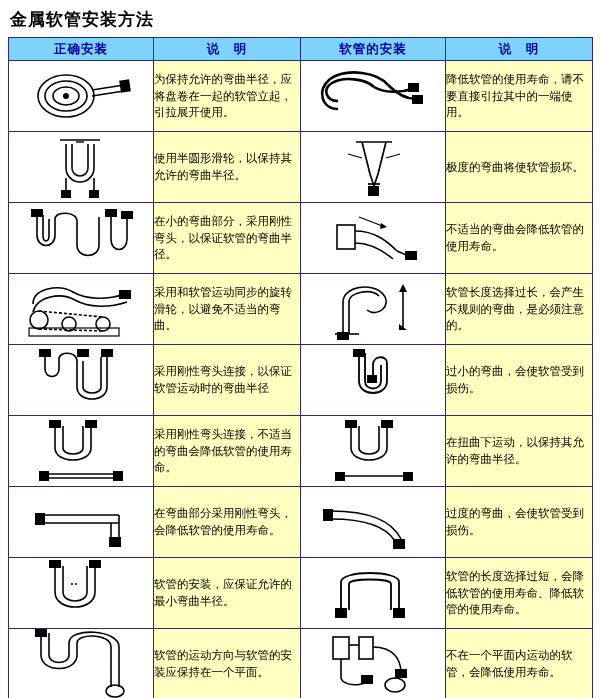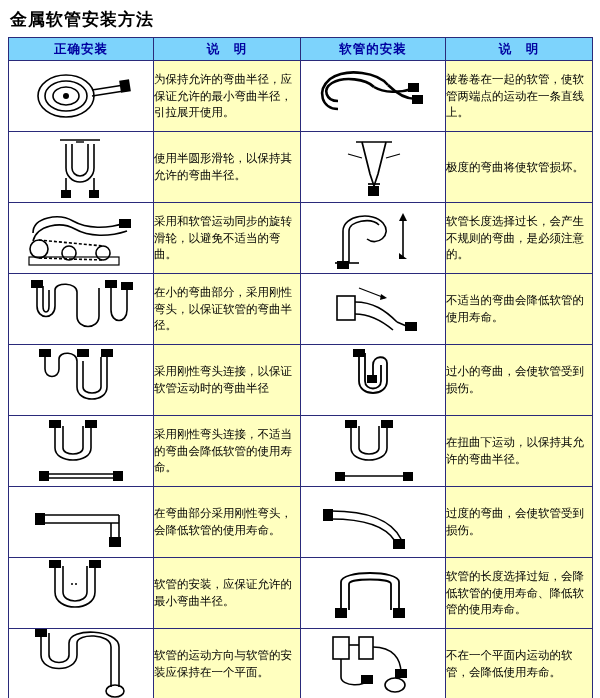--- a/index.html
+++ b/index.html
@@ -100,34 +100,34 @@
               <ellipse cx="50" cy="33" rx="13" ry="9"></ellipse>
             </g>
             <g fill="none" stroke="#000" stroke-width="1.6">
               <path d="M76 27 L108 22"></path>
               <path d="M76 33 L108 28"></path>
             </g>
             <rect x="104" y="17" width="10" height="12" fill="#000" transform="rotate(-9 109 23)"></rect>
             <circle cx="50" cy="33" r="3" fill="#000"></circle>
           </svg>
         </td>
-        <td class="txt-cell">为保持允许的弯曲半径，应保证允许的最小弯曲半径，引拉展开使用。</td>
+        <td class="txt-cell">为保持允许的弯曲半径，应将盘卷在一起的软管立起，引拉展开使用。</td>
         <td class="img-cell">
           <svg class="draw" width="130" height="66" viewBox="0 0 130 66">
             <g fill="none" stroke="#000" stroke-width="2.6">
               <path d="M30 38 C18 38 14 26 24 20 C36 13 58 16 66 24"></path>
               <path d="M30 46 C14 46 8 28 22 16 C40 4 70 10 80 22"></path>
               <path d="M66 24 C76 30 92 30 104 26"></path>
               <path d="M80 22 C90 32 98 36 108 36"></path>
             </g>
             <rect x="100" y="20" width="11" height="9" fill="#000"></rect>
             <rect x="104" y="32" width="11" height="9" fill="#000"></rect>
           </svg>
         </td>
-        <td class="txt-cell">被卷卷在一起的软管，使软管两端点的运动在一条直线上。</td>
+        <td class="txt-cell">降低软管的使用寿命，请不要直接引拉其中的一端使用。</td>
       </tr>
 
       <tr>
         <td class="img-cell">
           <svg class="draw" width="130" height="66" viewBox="0 0 130 66">
             <g fill="none" stroke="#000" stroke-width="1.6">
               <path d="M50 10 L50 34 A14 14 0 0 0 78 34 L78 10"></path>
               <path d="M56 10 L56 34 A8 8 0 0 0 72 34 L72 10"></path>
               <path d="M44 6 L84 6"></path>
               <path d="M50 44 L50 60"></path>
@@ -151,20 +151,52 @@
             <path d="M40 20 L54 24 M92 20 L78 24" stroke="#000" stroke-width="1.2"></path>
           </svg>
         </td>
         <td class="txt-cell">极度的弯曲将使软管损坏。</td>
       </tr>
 
       <tr>
         <td class="img-cell">
           <svg class="draw" width="132" height="66" viewBox="0 0 132 66">
             <g fill="none" stroke="#000" stroke-width="1.6">
+              <path d="M22 10 L22 30 C22 44 40 44 40 30 L40 14"></path>
+              <path d="M28 10 L28 30 C28 38 34 38 34 30 L34 14"></path>
+              <path d="M40 14 C40 6 62 6 62 16 L62 40"></path>
+              <path d="M62 40 C62 54 84 54 84 40 L84 12"></path>
+              <path d="M96 10 L96 34 C96 48 112 48 112 34 L112 12"></path>
+            </g>
+            <rect x="16" y="4" width="12" height="8" fill="#000"></rect>
+            <rect x="90" y="4" width="12" height="8" fill="#000"></rect>
+            <rect x="106" y="6" width="12" height="8" fill="#000"></rect>
+          </svg>
+        </td>
+        <td class="txt-cell">在小的弯曲部分，采用刚性弯头，以保证软管的弯曲半径。</td>
+        <td class="img-cell">
+          <svg class="draw" width="132" height="66" viewBox="0 0 132 66">
+            <g fill="none" stroke="#000" stroke-width="1.6">
+              <rect x="30" y="20" width="18" height="24"></rect>
+              <path d="M48 26 C66 26 78 34 90 46"></path>
+              <path d="M48 38 C62 38 74 44 86 54"></path>
+              <path d="M90 46 L104 52"></path>
+            </g>
+            <rect x="98" y="46" width="12" height="9" fill="#000"></rect>
+            <path d="M52 12 L78 22" stroke="#000" stroke-width="1.2"></path>
+            <path d="M74 18 L80 22 L73 24 Z" fill="#000"></path>
+          </svg>
+        </td>
+        <td class="txt-cell">不适当的弯曲会降低软管的使用寿命。</td>
+      </tr>
+
+      <tr>
+        <td class="img-cell">
+          <svg class="draw" width="132" height="66" viewBox="0 0 132 66">
+            <g fill="none" stroke="#000" stroke-width="1.6">
               <path d="M18 28 C18 12 44 8 58 16 C72 24 92 24 110 18"></path>
               <path d="M18 36 C22 20 46 16 60 24 C74 32 94 32 112 26"></path>
               <circle cx="24" cy="44" r="9"></circle>
               <circle cx="54" cy="48" r="7"></circle>
               <circle cx="88" cy="48" r="7"></circle>
               <path d="M24 53 L88 55 M24 35 L88 41" stroke-dasharray="3 2"></path>
             </g>
             <rect x="104" y="14" width="12" height="9" fill="#000"></rect>
             <rect x="14" y="52" width="90" height="8" fill="none" stroke="#000" stroke-width="1.2"></rect>
           </svg>
@@ -183,52 +215,20 @@
             <path d="M92 16 L96 8 L100 16 Z" fill="#000"></path>
           </svg>
         </td>
         <td class="txt-cell">软管长度选择过长，会产生不规则的弯曲，是必须注意的。</td>
       </tr>
 
       <tr>
         <td class="img-cell">
           <svg class="draw" width="132" height="66" viewBox="0 0 132 66">
             <g fill="none" stroke="#000" stroke-width="1.6">
-              <path d="M22 10 L22 30 C22 44 40 44 40 30 L40 14"></path>
-              <path d="M28 10 L28 30 C28 38 34 38 34 30 L34 14"></path>
-              <path d="M40 14 C40 6 62 6 62 16 L62 40"></path>
-              <path d="M62 40 C62 54 84 54 84 40 L84 12"></path>
-              <path d="M96 10 L96 34 C96 48 112 48 112 34 L112 12"></path>
-            </g>
-            <rect x="16" y="4" width="12" height="8" fill="#000"></rect>
-            <rect x="90" y="4" width="12" height="8" fill="#000"></rect>
-            <rect x="106" y="6" width="12" height="8" fill="#000"></rect>
-          </svg>
-        </td>
-        <td class="txt-cell">在小的弯曲部分，采用刚性弯头，以保证软管的弯曲半径。</td>
-        <td class="img-cell">
-          <svg class="draw" width="132" height="66" viewBox="0 0 132 66">
-            <g fill="none" stroke="#000" stroke-width="1.6">
-              <rect x="30" y="20" width="18" height="24"></rect>
-              <path d="M48 26 C66 26 78 34 90 46"></path>
-              <path d="M48 38 C62 38 74 44 86 54"></path>
-              <path d="M90 46 L104 52"></path>
-            </g>
-            <rect x="98" y="46" width="12" height="9" fill="#000"></rect>
-            <path d="M52 12 L78 22" stroke="#000" stroke-width="1.2"></path>
-            <path d="M74 18 L80 22 L73 24 Z" fill="#000"></path>
-          </svg>
-        </td>
-        <td class="txt-cell">不适当的弯曲会降低软管的使用寿命。</td>
-      </tr>
-
-      <tr>
-        <td class="img-cell">
-          <svg class="draw" width="132" height="66" viewBox="0 0 132 66">
-            <g fill="none" stroke="#000" stroke-width="1.6">
               <path d="M30 8 L30 22 C30 32 44 32 44 22 L44 12"></path>
               <path d="M44 12 C44 4 62 4 62 14 L62 40 C62 56 92 56 92 40 L92 10"></path>
               <path d="M68 14 L68 40 C68 48 86 48 86 40 L86 10"></path>
             </g>
             <rect x="24" y="2" width="12" height="8" fill="#000"></rect>
             <rect x="86" y="2" width="12" height="8" fill="#000"></rect>
             <rect x="62" y="2" width="12" height="8" fill="#000"></rect>
           </svg>
         </td>
         <td class="txt-cell">采用刚性弯头连接，以保证软管运动时的弯曲半径</td>

